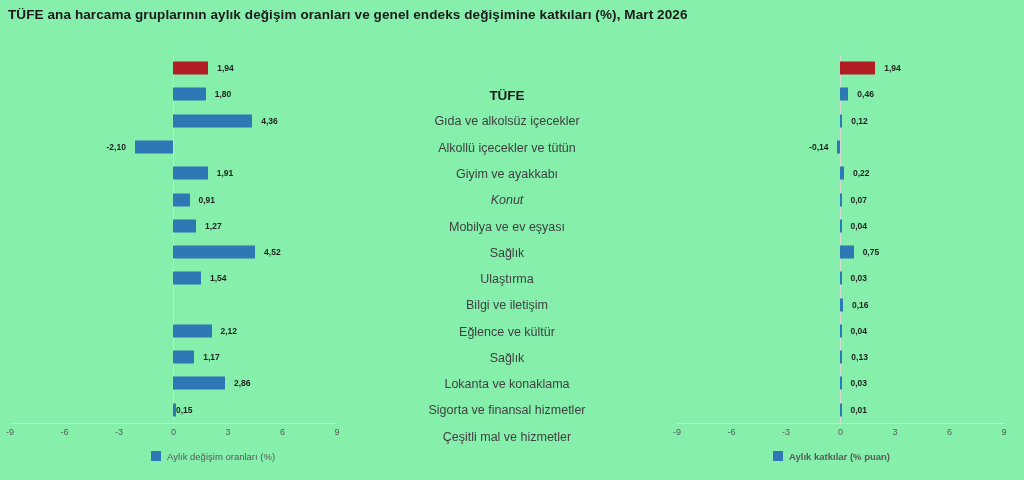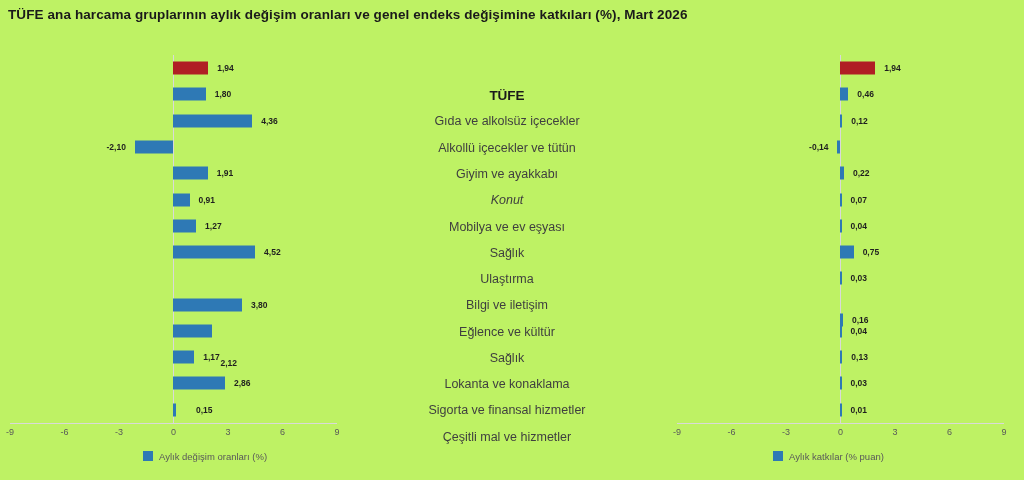--- a/index.html
+++ b/index.html
@@ -1,17 +1,17 @@
 <!DOCTYPE html>
 <html><head>
 <meta charset="utf-8">
 <style>
   html,body{margin:0;padding:0;background:#ffffff;}
   #page{
-    position:relative;width:1024px;height:480px;background:#bef264;overflow:hidden;
+    position:relative;width:1024px;height:480px;background:#86efac;overflow:hidden;
     font-family:"Liberation Sans", sans-serif;
   }
   .title{
     position:absolute;left:8px;top:7px;width:1000px;
     font-size:13.5px;font-weight:bold;color:#1a1a1a;letter-spacing:.1px;
   }
   .chart{
     position:absolute;top:55px;width:327px;height:368px;
   }
   #left-chart{left:10px;}
@@ -42,22 +42,22 @@
   }
   .category-label{
     position:absolute;left:0;width:340px;height:26.28px;
     display:flex;align-items:center;justify-content:center;
     font-size:12.5px;color:#3f3f3f;white-space:nowrap;
   }
   .category-label.tufe{font-weight:bold;font-size:13.5px;color:#1a1a1a;}
   .legend{
     position:absolute;top:449px;height:14px;display:flex;align-items:center;gap:6px;
   }
-  #legend-left{left:98px;padding-left:45px;}
-  #legend-right{left:773px;}
+  #legend-left{left:106px;padding-left:45px;}
+  #legend-right{left:773px;font-weight:bold;}
   .legend-swatch{width:10px;height:10px;background:#2e79b5;flex:0 0 auto;}
   .legend-label{font-size:9.5px;color:#595959;white-space:nowrap;}
 </style>
 </head>
 <body>
 
 <div id="page">
   <div class="title">TÜFE ana harcama gruplarının aylık değişim oranları ve genel endeks değişimine katkıları (%), Mart 2026</div>
 
   <div id="left-chart" class="chart">
@@ -97,39 +97,39 @@
         <div class="value-label" style="left: 188.532px;">0,91</div>
       </div>
       <div class="bar-row" style="top: 157.68px; text-align: center;">
         <div class="bar" style="width: 23.0717px; left: 163px;"></div>
         <div class="value-label" style="left: 195.072px;">1,27</div>
       </div>
       <div class="bar-row" style="top: 183.96px;">
         <div class="bar" style="width: 82.1133px; left: 163px;"></div>
         <div class="value-label" style="left: 254.113px;">4,52</div>
       </div>
-      <div class="bar-row" style="top: 236.52px;">
-        <div class="bar" style="width: 69.0333px; left: 163px;"></div>
-        <div class="value-label" style="left: 241.033px;">3,80</div>
+      <div class="bar-row" style="top: 210.24px;">
+        <div class="bar" style="width: 27.9767px; left: 163px;"></div>
+        <div class="value-label" style="left: 199.977px;">1,54</div>
       </div>
       <div class="bar-row" style="top: 262.8px;">
         <div class="bar" style="width: 38.5133px; left: 163px;"></div>
-        <div class="value-label" style="left: 210.513px; margin-top: 32px;">2,12</div>
+        <div class="value-label" style="left: 210.513px;">2,12</div>
       </div>
       <div class="bar-row" style="top: 289.08px;">
         <div class="bar" style="width: 21.255px; left: 163px;"></div>
         <div class="value-label" style="left: 193.255px;">1,17</div>
       </div>
       <div class="bar-row" style="top: 315.36px;">
         <div class="bar" style="width: 51.9567px; left: 163px;"></div>
         <div class="value-label" style="left: 223.957px;">2,86</div>
       </div>
       <div class="bar-row" style="top: 341.64px;">
         <div class="bar" style="width: 2.725px; left: 163px;"></div>
-        <div class="value-label" style="left: 186px;">0,15</div>
+        <div class="value-label" style="left: 166px;">0,15</div>
       </div>
     </div>
 
   <div id="category-labels">
       <div class="category-label tufe" style="top: 0px;">TÜFE</div>
       <div class="category-label" style="top: 26.28px;">Gıda ve alkolsüz içecekler</div>
       <div class="category-label" style="top: 52.56px;">Alkollü içecekler ve tütün</div>
       <div class="category-label" style="top: 78.84px;">Giyim ve ayakkabı</div>
       <div class="category-label" style="top: 105.12px; font-style: italic;">Konut</div>
       <div class="category-label" style="top: 131.4px;">Mobilya ve ev eşyası</div>
@@ -184,21 +184,21 @@
         <div class="value-label" style="left: 173.5px;">0,04</div>
       </div>
       <div class="bar-row" style="top: 183.96px;">
         <div class="bar" style="width: 13.625px; left: 163px;"></div>
         <div class="value-label" style="left: 185.625px;">0,75</div>
       </div>
       <div class="bar-row" style="top: 210.24px;">
         <div class="bar" style="width: 1.5px; left: 163px;"></div>
         <div class="value-label" style="left: 173.5px;">0,03</div>
       </div>
-      <div class="bar-row" style="top: 252px;">
+      <div class="bar-row" style="top: 237px;">
         <div class="bar" style="width: 2.90667px; left: 163px;"></div>
         <div class="value-label" style="left: 174.907px;">0,16</div>
       </div>
       <div class="bar-row" style="top: 262.8px;">
         <div class="bar" style="width: 1.5px; left: 163px;"></div>
         <div class="value-label" style="left: 173.5px;">0,04</div>
       </div>
       <div class="bar-row" style="top: 289.08px;">
         <div class="bar" style="width: 2.36167px; left: 163px;"></div>
         <div class="value-label" style="left: 174.362px;">0,13</div>

